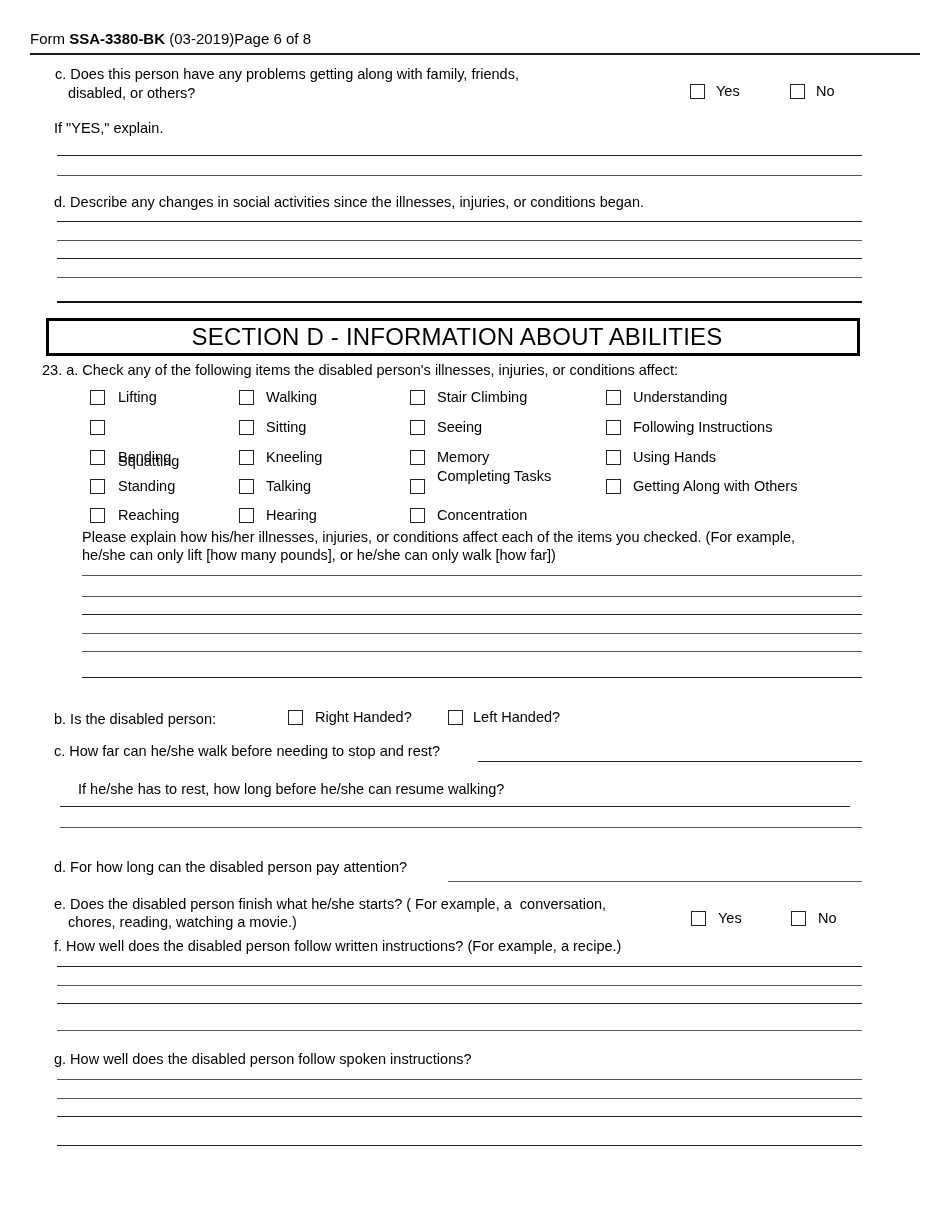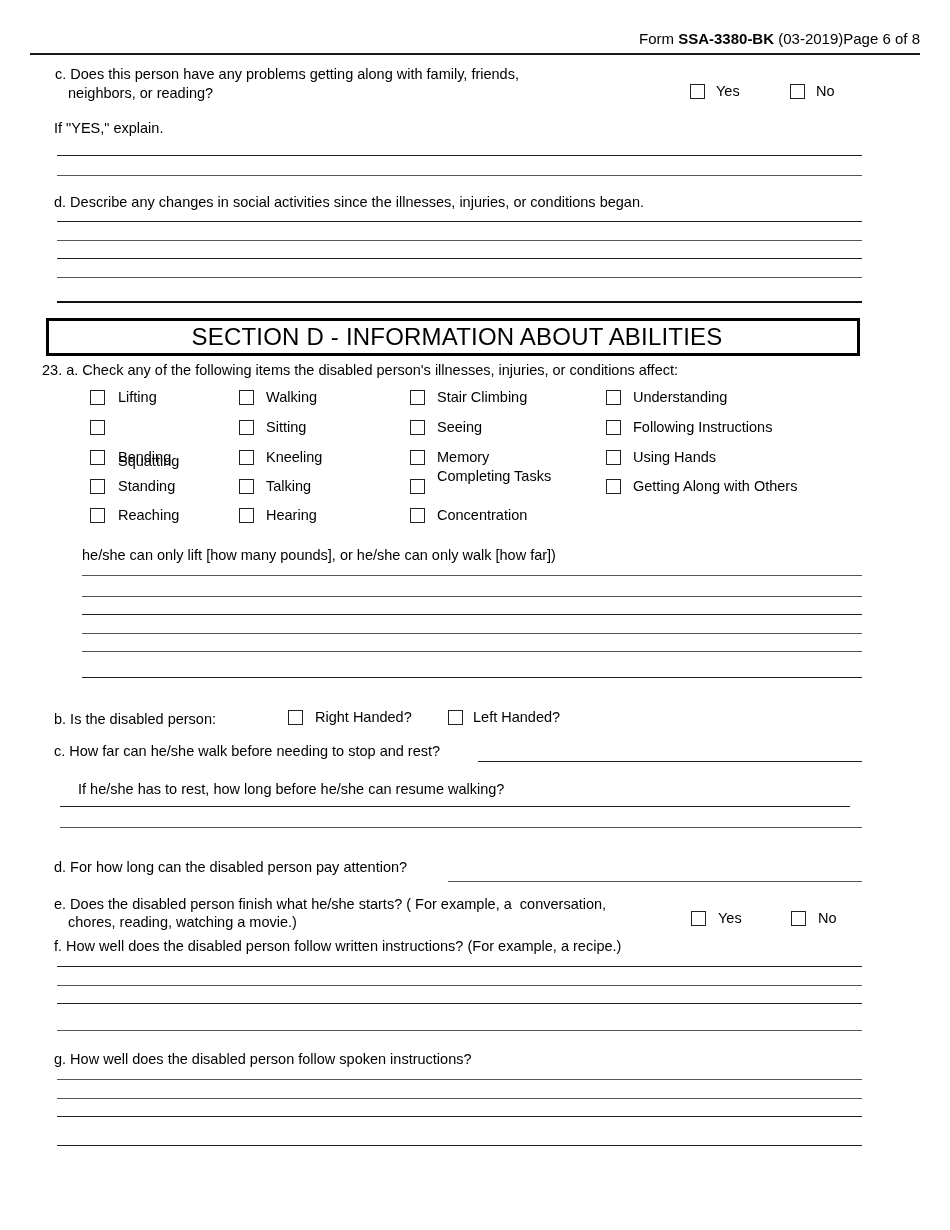--- a/index.html
+++ b/index.html
@@ -13,21 +13,21 @@
     position: relative;
     overflow: hidden;
   }
 
   .page { position: relative; width: 950px; height: 1230px; }
 
   
   .header-row {
     position: absolute;
     left: 30px; top: 30px; width: 890px;
-    display: flex; justify-content: flex-end; align-items: baseline;
+    display: flex; justify-content: flex-start; align-items: baseline;
     font-size: 15px;
   }
   .header-left { white-space: pre; }
   .header-left b { font-weight: bold; }
   .header-right { font-size: 15px; }
   .header-rule {
     position: absolute; left: 30px; top: 53px; width: 890px;
     height: 2px; background: #1a1a1a;
   }
 
@@ -65,21 +65,21 @@
 
 <div class="page">
 
   <div class="header-row">
     <div class="header-left"><span>Form </span><b>SSA-3380-BK</b><span> (03-2019)</span></div>
     <div class="header-right">Page 6 of 8</div>
   </div>
   <div class="header-rule"></div>
 
   <div class="t" style="left:55px; top:65px;text-align:right;">c. Does this person have any problems getting along with family, friends,</div>
-  <div class="t" style="left:68px; top:84px;">neighbors, or reading?</div>
+  <div class="t" style="left:68px; top:84px;">disabled, or others?</div>
 
   <div class="cb" style="left:690px; top:84px;"></div>
   <div class="cbl" style="left:716px; top:83px;">Yes</div>
   <div class="cb" style="left:790px; top:84px;"></div>
   <div class="cbl" style="left:816px; top:83px;">No</div>
 
   <div class="t" style="left:54px; top:119px;">If "YES," explain.</div>
 
   <div class="rule dark" style="left:57px; top:155px; width:805px;"></div>
   <div class="rule" style="left:57px; top:175px; width:805px;"></div>
@@ -133,20 +133,21 @@
 
   <div class="cb" style="left:606px; top:390px;"></div>
   <div class="cbl" style="left:633px; top:389px;">Understanding</div>
   <div class="cb" style="left:606px; top:420px;"></div>
   <div class="cbl" style="left:633px; top:419px;">Following Instructions</div>
   <div class="cb" style="left:606px; top:450px;"></div>
   <div class="cbl" style="left:633px; top:449px;">Using Hands</div>
   <div class="cb" style="left:606px; top:479px;"></div>
   <div class="cbl" style="left:633px; top:478px;">Getting Along with Others</div>
 
+  <div class="t" style="left:82px; top:528px;">Please explain how his/her illnesses, injuries, or conditions affect each of the items you checked. (For example,</div>
   <div class="t" style="left:82px; top:546px;">he/she can only lift [how many pounds], or he/she can only walk [how far])</div>
 
   <div class="rule" style="left:82px; top:575px; width:780px;"></div>
   <div class="rule" style="left:82px; top:596px; width:780px;"></div>
   <div class="rule dark" style="left:82px; top:614px; width:780px;"></div>
   <div class="rule" style="left:82px; top:633px; width:780px;"></div>
   <div class="rule" style="left:82px; top:651px; width:780px;"></div>
   <div class="rule dark" style="left:82px; top:677px; width:780px;"></div>
 
   <div class="t" style="left:54px; top:710px;">b. Is the disabled person:</div>

